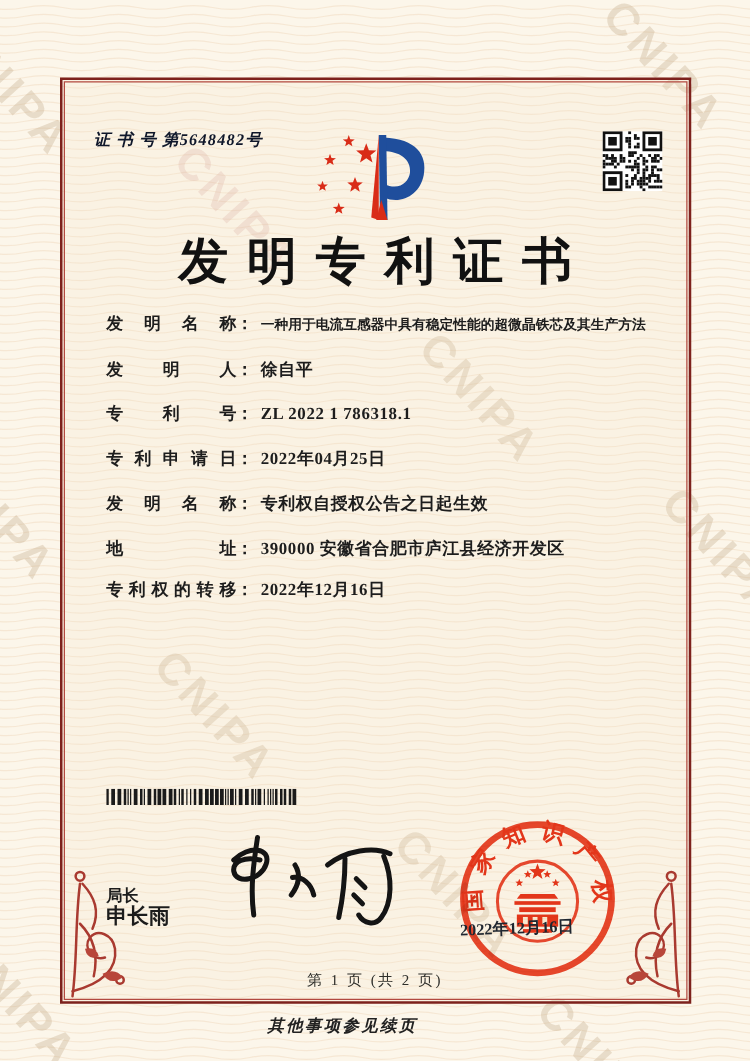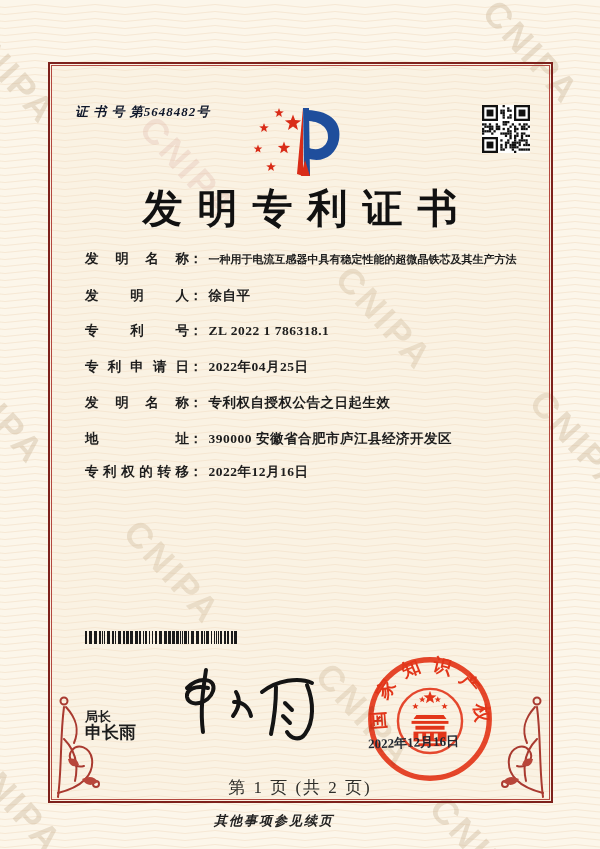--- a/index.html
+++ b/index.html
@@ -71,21 +71,21 @@
   .signature{position:absolute;left:172px;top:662px;z-index:4;}
   
   .seal{position:absolute;left:362px;top:651px;z-index:4;mix-blend-mode:multiply;}
   .seal-date{
     position:absolute;left:368px;top:733px;width:136px;z-index:5;
     font-size:13px;font-weight:700;color:#1f2630;letter-spacing:0;
     transform:rotate(-2deg);white-space:nowrap;
   }
   
   .page-note{position:absolute;left:0;top:776px;width:600px;text-align:center;z-index:4;
-    font-size:17px;color:#2e2e2a;letter-spacing:2px;}
+    font-size:12px;color:#2e2e2a;letter-spacing:2px;}
   .cont-note{position:absolute;left:0;top:812px;width:548px;text-align:center;z-index:4;
     font-size:13px;font-style:italic;font-weight:600;letter-spacing:2px;color:#222;}
 </style>
 </head>
 <body>
 
 <svg id="waves" width="600" height="849" xmlns="http://www.w3.org/2000/svg">
     <path d="M-10,6 q15,3 30,0 t30,0 t30,0 t30,0 t30,0 t30,0 t30,0 t30,0 t30,0 t30,0 t30,0 t30,0 t30,0 t30,0 t30,0 t30,0 t30,0 t30,0 t30,0 t30,0 t30,0 t30,0" fill="none" stroke="#f1ddc4" stroke-width="1" opacity="0.6"></path>
     <path d="M-10,13 q15,3 30,0 t30,0 t30,0 t30,0 t30,0 t30,0 t30,0 t30,0 t30,0 t30,0 t30,0 t30,0 t30,0 t30,0 t30,0 t30,0 t30,0 t30,0 t30,0 t30,0 t30,0 t30,0" fill="none" stroke="#f1ddc4" stroke-width="1" opacity="0.6"></path>
     <path d="M-10,20 q15,3 30,0 t30,0 t30,0 t30,0 t30,0 t30,0 t30,0 t30,0 t30,0 t30,0 t30,0 t30,0 t30,0 t30,0 t30,0 t30,0 t30,0 t30,0 t30,0 t30,0 t30,0 t30,0" fill="none" stroke="#f1ddc4" stroke-width="1" opacity="0.6"></path>

